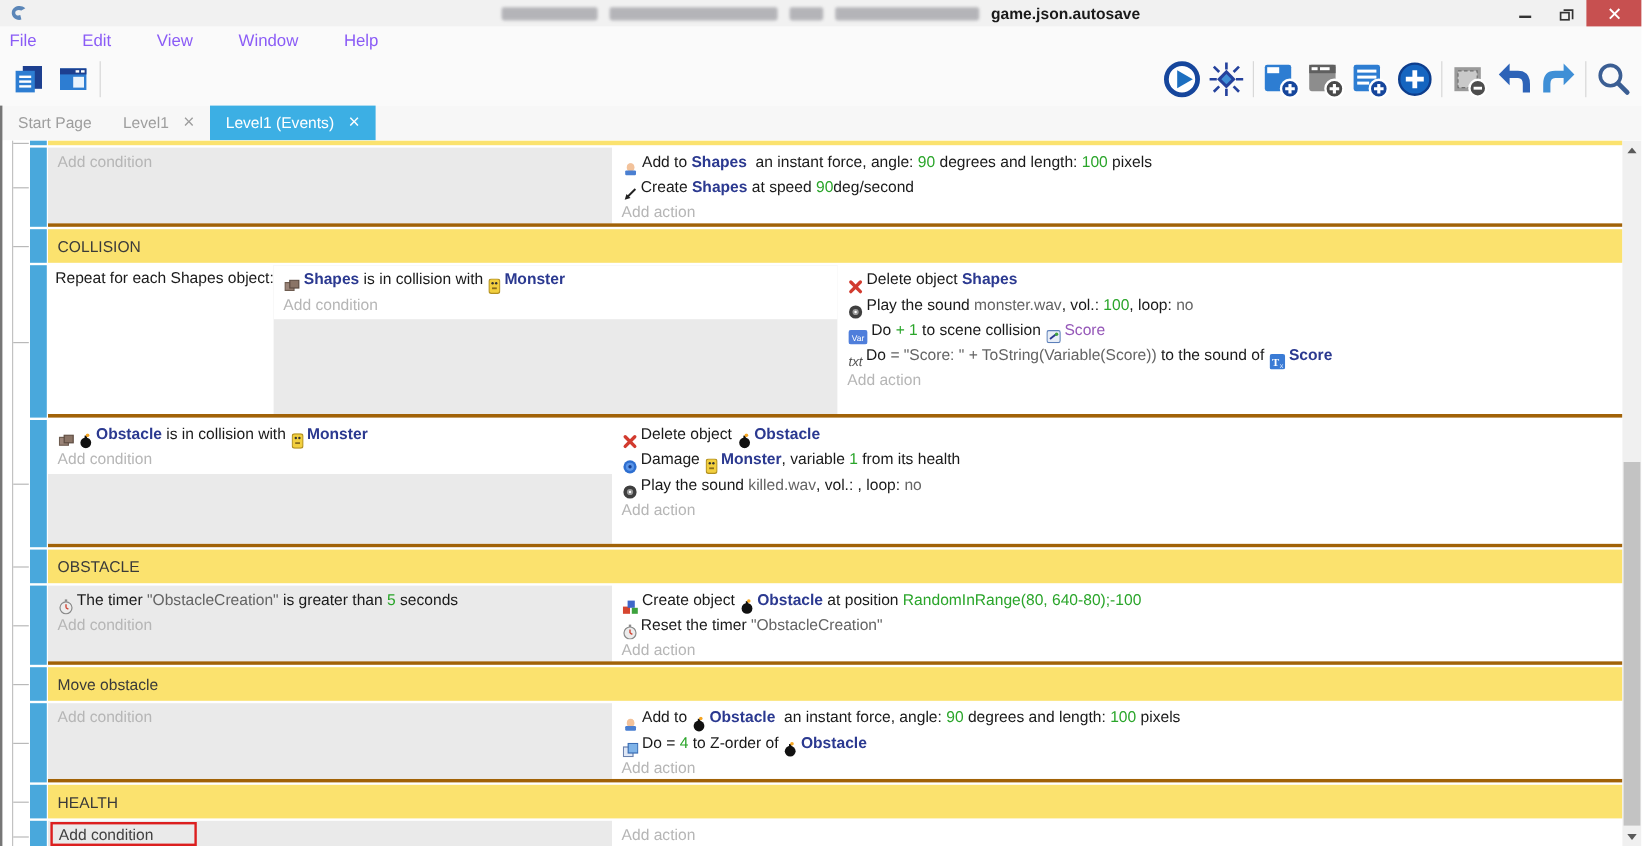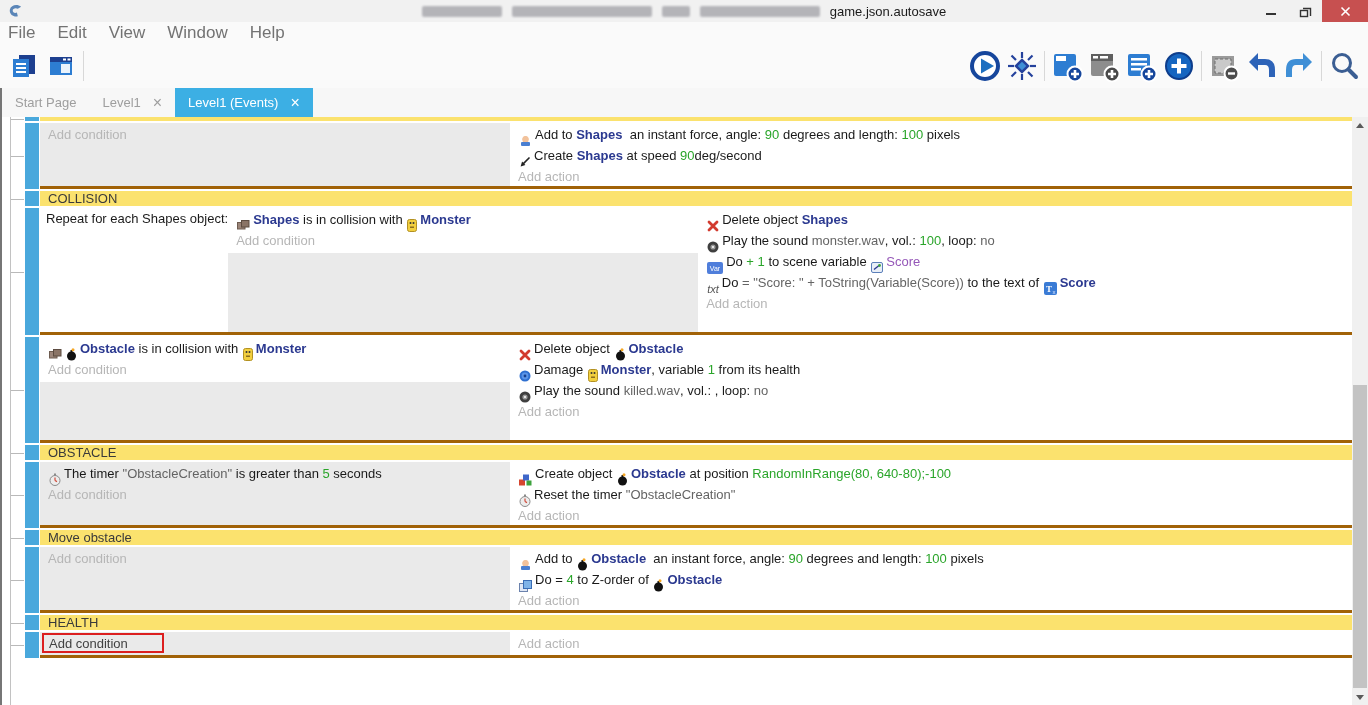--- a/index.html
+++ b/index.html
@@ -2,28 +2,28 @@
 <html><head>
 <meta charset="utf-8">
 <style>
   html,body{margin:0;padding:0;}
   body{width:1368px;height:705px;overflow:hidden;background:#fff;
        font-family:"Liberation Sans",sans-serif;position:relative;}
   
   .titlebar{height:22px;background:#f1f1f1;position:relative;display:flex;align-items:center;}
   .logo{margin-left:8px;display:flex;align-items:center;z-index:2;}
   .titlewrap{position:absolute;left:0;right:0;top:0;bottom:0;display:flex;align-items:center;
-             justify-content:center;gap:10px;font-size:13px;color:#1a1a1a;pointer-events:none;}
+             justify-content:center;gap:10px;font-size:13px;color:#1a1a1a;pointer-events:none;font-weight:bold;}
   .redact{background:#a6a6ab;opacity:.8;filter:blur(1.3px);height:11px;border-radius:2px;display:inline-block;}
   .r1{width:80px}.r2{width:140px}.r3{width:28px}.r4{width:120px}
   .wincontrols{margin-left:auto;display:flex;align-items:stretch;height:22px;z-index:3;}
   .wbtn{width:34px;display:flex;align-items:center;justify-content:center;}
   .wbtn.close{width:46px;background:#c75050;}
   
-  .menubar{height:22px;display:flex;align-items:center;background:#fafafa;font-size:17px;color:#737373;}
+  .menubar{height:22px;display:flex;align-items:center;background:#fafafa;font-size:14px;color:#8b5cf6;gap:16px;}
   .mitem{padding:0 11px;}
   .mitem:first-child{padding-left:8px;}
   
   .toolbar{height:44px;display:flex;align-items:center;background:#fafafa;padding:0 5px;}
   .tbtn{width:37px;height:38px;display:flex;align-items:center;justify-content:center;}
   .sep{width:1px;height:30px;background:#d8d8d8;margin:0 4px;}
   .spacer{flex:1;}
   
   .tabbar{height:29px;background:#f7f7f7;display:flex;align-items:stretch;font-size:13px;padding-left:2px;}
   .tab{display:flex;align-items:center;padding:0 13px;color:#9e9e9e;gap:12px;}
@@ -33,21 +33,21 @@
   
   .sheet{position:relative;height:588px;background:#fff;overflow:hidden;}
   .sheet::before{content:"";position:absolute;left:10px;top:0;bottom:0;border-left:1px solid #c2c2c2;}
   #leftedge{position:absolute;left:0;top:88px;width:2px;height:617px;background:#767676;z-index:6;}
   #rows{position:absolute;left:0;top:0;right:16px;}
   .row{display:flex;margin-bottom:2px;align-items:stretch;position:relative;}
   .gutter{width:25px;flex:none;position:relative;}
   .gutter::after{content:"";position:absolute;left:11px;width:13px;top:50%;border-top:1px solid #b9b9b9;}
   .bar{width:14px;flex:none;background:#49a8dc;margin-right:1px;}
   .rowbody{flex:1;min-width:0;}
-  .rowbody.comment{background:#fbe26e;display:flex;align-items:center;height:15px;
+  .rowbody.comment{background:#fbe26e;display:flex;align-items:center;height:28px;
                    padding-left:8px;font-size:13px;color:#3a3a3a;}
   .rowbody.event{box-sizing:border-box;border-bottom:3px solid #a16207;background:#fff;}
   .rowbody.event.flex{display:flex;}
   .rowbody.event.col{display:flex;flex-direction:row;}
   .fehead{height:22px;line-height:22px;padding-left:6px;font-size:13px;color:#1a1a1a;background:#fff;flex:none;}
   .febody{display:flex;flex:1;min-height:0;}
   .cond{width:470px;flex:none;background:#eaeaea;padding:1px 0 0 8px;box-sizing:border-box;overflow:hidden;}
   .cond.fe{padding:0;display:flex;flex-direction:column;}
   .fec{background:#fff;padding:1px 0 2px 8px;}
   .fill{flex:1;}
@@ -294,26 +294,26 @@
                     <path d="M2 2 L10 10 M10 2 L2 10" stroke="#d23b2f" stroke-width="2.8" stroke-linecap="round"></path>
                   </svg></span><span class="s-p">Delete object </span><span class="s-o">Shapes</span></div>
               <div class="line"><span class="ic"><svg width="12" height="12">
                     <circle cx="6" cy="6" r="5.5" fill="#3f3f3f"></circle>
                     <circle cx="6" cy="6" r="2.6" fill="#9a9a9a"></circle>
                     <circle cx="6" cy="6" r="1" fill="#fff"></circle>
                   </svg></span><span class="s-p">Play the sound </span><span class="s-g">monster.wav</span><span class="s-p">, vol.: </span><span class="s-n">100</span><span class="s-p">, loop: </span><span class="s-g">no</span></div>
               <div class="line"><span class="ic"><svg width="16" height="12">
                     <rect width="16" height="12" rx="2" fill="#4f7edb"></rect>
                     <text x="8" y="9" font-size="7" fill="#fff" text-anchor="middle" font-family="Liberation Sans,sans-serif">Var</text>
-                  </svg></span><span class="s-p">Do </span><span class="s-n">+ 1</span><span class="s-p"> to scene variable </span><span class="ic"><svg width="12" height="11">
+                  </svg></span><span class="s-p">Do </span><span class="s-n">+ 1</span><span class="s-p"> to scene collision </span><span class="ic"><svg width="12" height="11">
                     <rect x="0.5" y="0.5" width="11" height="10" rx="1.5" fill="#e8eef7" stroke="#5b7fb9"></rect>
                     <path d="M3 7.5 L8 3.5" stroke="#2b3990" stroke-width="1.5"></path>
                     <circle cx="8.5" cy="3.5" r="1.4" fill="#3fa23f"></circle>
                   </svg></span><span class="s-v">Score</span></div>
-              <div class="line"><span class="ic"><span class="txticon">txt</span></span><span class="s-p">Do </span><span class="s-g">= "Score: " + ToString(Variable(Score))</span><span class="s-p"> to the text of </span><span class="ic"><svg width="13" height="13">
+              <div class="line"><span class="ic"><span class="txticon">txt</span></span><span class="s-p">Do </span><span class="s-g">= "Score: " + ToString(Variable(Score))</span><span class="s-p"> to the sound of </span><span class="ic"><svg width="13" height="13">
                     <rect width="13" height="13" rx="2" fill="#3a7bd5"></rect>
                     <text x="5" y="10" font-size="9" font-weight="bold" fill="#fff" text-anchor="middle" font-family="Liberation Serif,serif">T</text>
                     <text x="10" y="12" font-size="6" fill="#dbe7ff" text-anchor="middle" font-family="Liberation Sans,sans-serif">x</text>
                   </svg></span><span class="s-o">Score</span></div>
               <div class="line ph">Add action</div>
             </div>
           </div>
         </div>
       </div>
       <div class="row">

